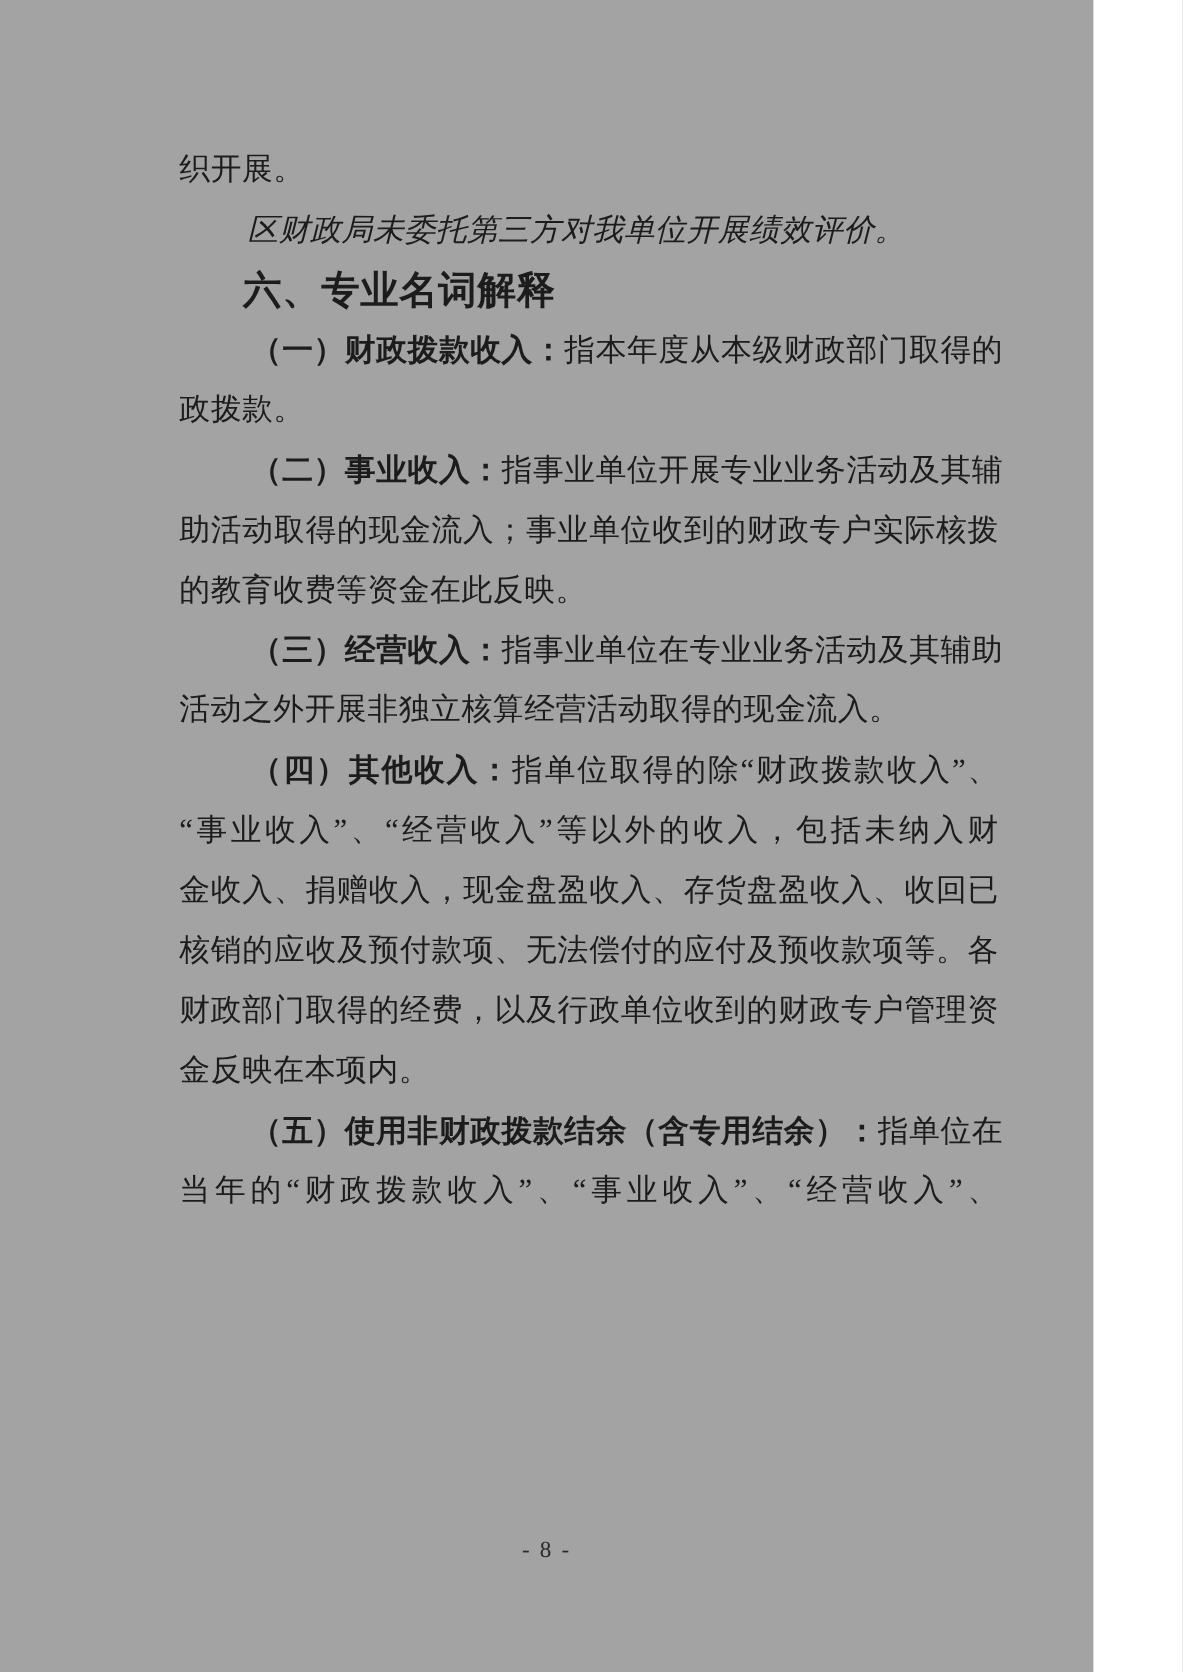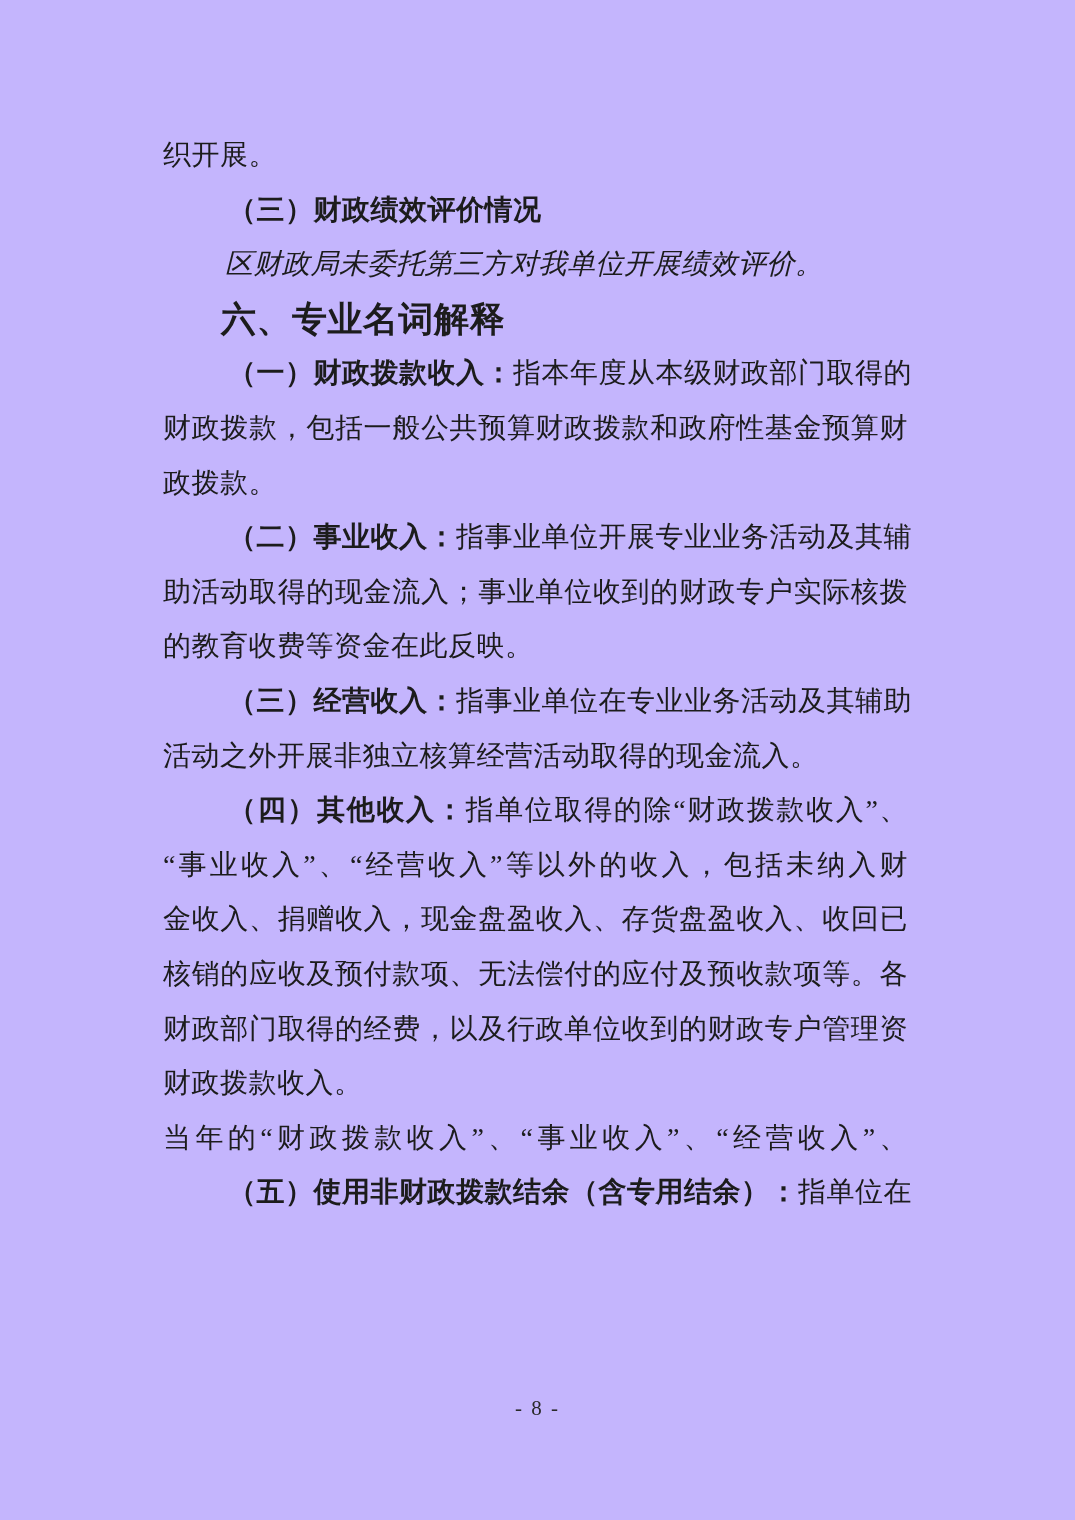--- a/index.html
+++ b/index.html
@@ -2,23 +2,23 @@
 <html><head>
 <meta charset="utf-8">
 <style>
   html, body {
     margin: 0;
     padding: 0;
     background: #ffffff;
   }
   .page {
     position: relative;
-    width: 1075px;
+    width: 994px;
     height: 1520px;
-    background: #c4b5fd;
+    background: #a3a3a3;
     overflow: hidden;
     font-family: "Liberation Serif", "DejaVu Serif", serif;
     color: #1c1c1c;
   }
   .content {
     position: absolute;
     left: 163px;
     top: 128px;
     width: 745px;
   }
@@ -59,34 +59,32 @@
     letter-spacing: 2px;
     color: #2a2a2a;
   }
 </style>
 </head>
 <body>
 
 <div class="page">
   <div class="content" id="doc-content">
       <div class="line style-body align-left"><span class="run">织开展。</span></div>
-      <div class="line style-h3 align-left" style="text-indent: 65px;"><span class="run-bold">（三）财政绩效评价情况</span></div>
       <div class="line style-body align-left" style="text-indent: 62px; font-style: italic;"><span class="run">区财政局未委托第三方对我单位开展绩效评价。</span></div>
       <div class="line style-h2 align-left" style="text-indent: 58px;"><span class="run-bold">六、专业名词解释</span></div>
       <div class="line style-body align-justify" style="text-indent: 65px;"><span class="run-bold">（一）财政拨款收入：</span><span class="run">指本年度从本级财政部门取得的</span></div>
-      <div class="line style-body align-justify"><span class="run">财政拨款，包括一般公共预算财政拨款和政府性基金预算财</span></div>
       <div class="line style-body align-left"><span class="run">政拨款。</span></div>
       <div class="line style-body align-justify" style="text-indent: 65px;"><span class="run-bold">（二）事业收入：</span><span class="run">指事业单位开展专业业务活动及其辅</span></div>
       <div class="line style-body align-justify"><span class="run">助活动取得的现金流入；事业单位收到的财政专户实际核拨</span></div>
       <div class="line style-body align-left"><span class="run">的教育收费等资金在此反映。</span></div>
       <div class="line style-body align-justify" style="text-indent: 65px;"><span class="run-bold">（三）经营收入：</span><span class="run">指事业单位在专业业务活动及其辅助</span></div>
       <div class="line style-body align-left"><span class="run">活动之外开展非独立核算经营活动取得的现金流入。</span></div>
       <div class="line style-body align-justify" style="text-indent: 65px;"><span class="run-bold">（四）其他收入：</span><span class="run">指单位取得的除“财政拨款收入”、</span></div>
       <div class="line style-body align-justify"><span class="run">“事业收入”、“经营收入”等以外的收入，包括未纳入财</span></div>
       <div class="line style-body align-justify"><span class="run">金收入、捐赠收入，现金盘盈收入、存货盘盈收入、收回已</span></div>
       <div class="line style-body align-justify"><span class="run">核销的应收及预付款项、无法偿付的应付及预收款项等。各</span></div>
       <div class="line style-body align-justify"><span class="run">财政部门取得的经费，以及行政单位收到的财政专户管理资</span></div>
-      <div class="line style-body align-left"><span class="run">财政拨款收入。</span></div>
+      <div class="line style-body align-left"><span class="run">金反映在本项内。</span></div>
+      <div class="line style-body align-justify" style="text-indent: 65px;"><span class="run-bold">（五）使用非财政拨款结余（含专用结余）：</span><span class="run">指单位在</span></div>
       <div class="line style-body align-justify"><span class="run">当年的“财政拨款收入”、“事业收入”、“经营收入”、</span></div>
-      <div class="line style-body align-justify" style="text-indent: 65px;"><span class="run-bold">（五）使用非财政拨款结余（含专用结余）：</span><span class="run">指单位在</span></div>
     </div>
   <div class="footer">- 8 -</div>
 </div>
 
 </body></html>

